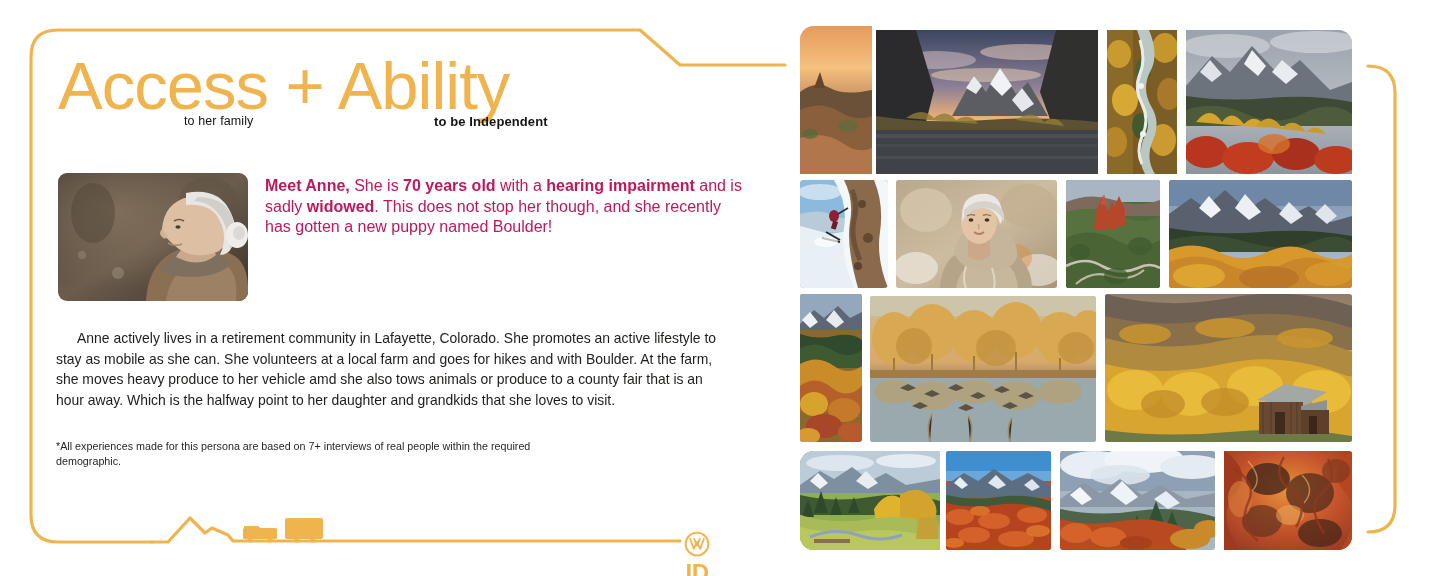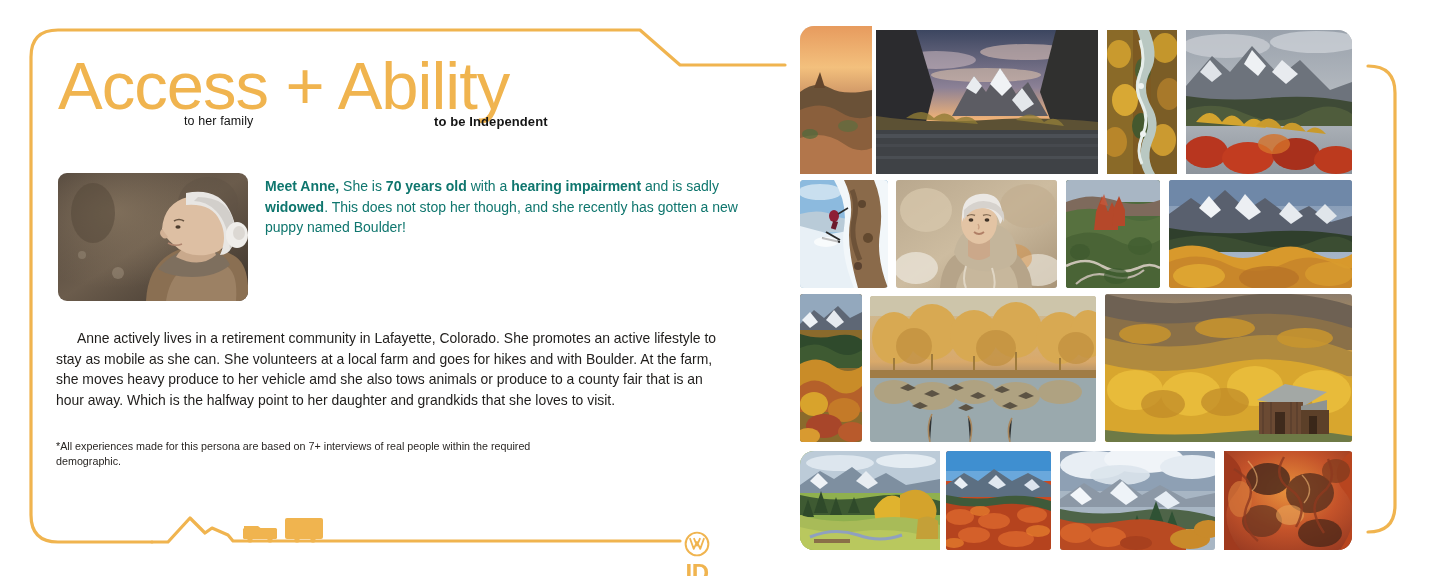--- a/index.html
+++ b/index.html
@@ -39,21 +39,21 @@
   .portrait{
     position:absolute;left:58px;top:173px;
     width:190px;height:128px;border-radius:9px;
     overflow:hidden;
   }
   .portrait svg{display:block;width:100%;height:100%;}
 
   
   .intro{
     position:absolute;left:265px;top:176px;width:480px;
-    font-size:14px;line-height:20.5px;color:#0f766e;
+    font-size:16px;line-height:20.5px;color:#be185d;
   }
   .intro p{margin:0;}
   .intro p.second{margin-top:20px;}
   .intro b{font-weight:bold;}
 
   
   .body-par{
     position:absolute;left:56px;top:328px;width:692px;
     font-size:14.6px;line-height:20.6px;color:#1f1d1b;
     font-family:"Liberation Sans Narrow","Liberation Sans",sans-serif;

